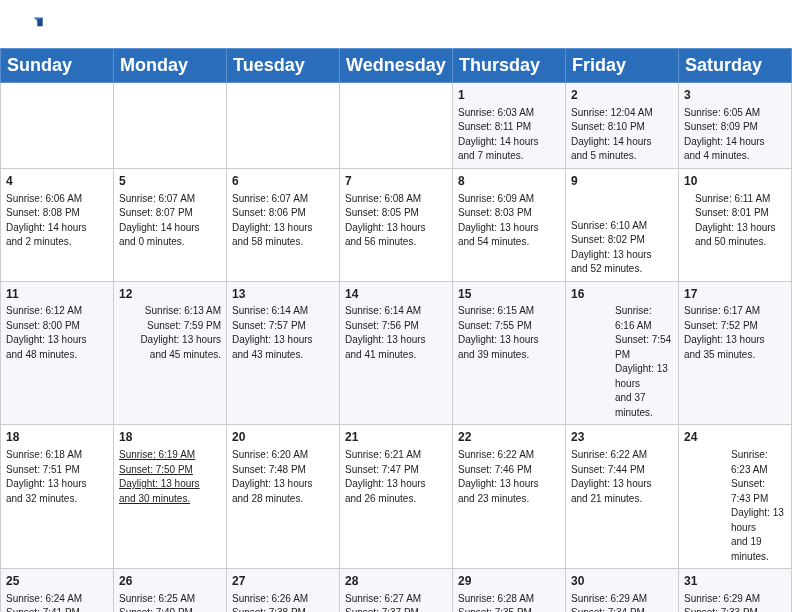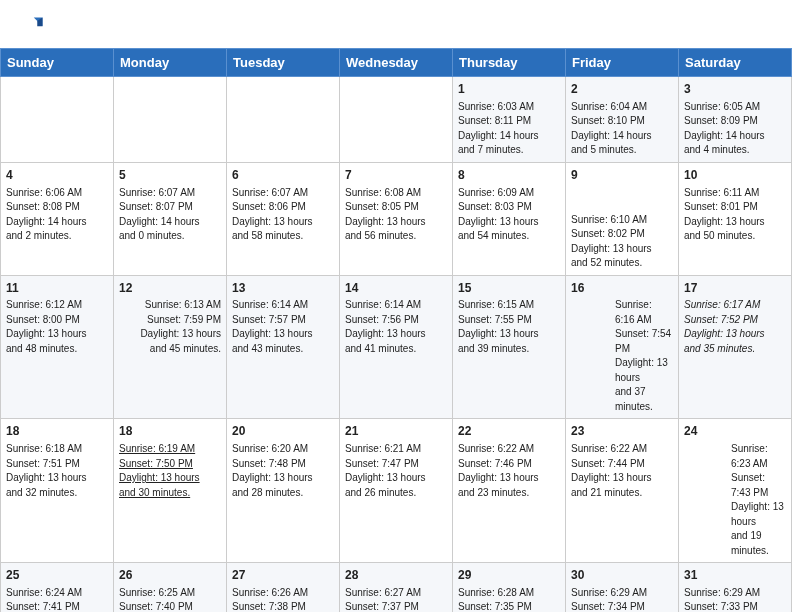--- a/index.html
+++ b/index.html
@@ -48,21 +48,21 @@
       color: #333;
     }
     .calendar {
       width: 100%;
       border-collapse: collapse;
       margin: 0;
     }
     .calendar thead tr th {
       background: #2a6ebb;
       color: #fff;
-      font-size: 13px;
+      font-size: 18px;
       font-weight: bold;
       padding: 6px 4px;
       border: 1px solid #5a90d0;
       text-align: left;
       padding-left: 6px;
     }
     .calendar tbody tr td {
       vertical-align: top;
       border: 1px solid #ccc;
       padding: 4px 5px;
@@ -140,21 +140,21 @@
         <td class="empty-cell"></td>
         <td>
           <div class="day-number">1</div>
           <div class="cell-content" style="white-space: pre-line;">Sunrise: 6:03 AM
 Sunset: 8:11 PM
 Daylight: 14 hours
 and 7 minutes.</div>
         </td>
         <td>
           <div class="day-number">2</div>
-          <div class="cell-content" style="white-space: pre-line;">Sunrise: 6:04 AM
+          <div class="cell-content" style="white-space: pre-line;">Sunrise: 12:04 AM
 Sunset: 8:10 PM
 Daylight: 14 hours
 and 5 minutes.</div>
         </td>
         <td>
           <div class="day-number">3</div>
           <div class="cell-content" style="white-space: pre-line;">Sunrise: 6:05 AM
 Sunset: 8:09 PM
 Daylight: 14 hours
 and 4 minutes.</div>
@@ -198,21 +198,21 @@
         </td>
         <td>
           <div class="day-number">9</div>
           <div class="cell-content" style="white-space: pre-line; margin-top: 29px;">Sunrise: 6:10 AM
 Sunset: 8:02 PM
 Daylight: 13 hours
 and 52 minutes.</div>
         </td>
         <td>
           <div class="day-number">10</div>
-          <div class="cell-content" style="white-space: pre-line;">Sunrise: 6:11 AM
+          <div class="cell-content" style="white-space: pre-line; margin-left: 11px;">Sunrise: 6:11 AM
 Sunset: 8:01 PM
 Daylight: 13 hours
 and 50 minutes.</div>
         </td>
       </tr>
       <tr class="row-3">
         <td>
           <div class="day-number">11</div>
           <div class="cell-content" style="white-space: pre-line;">Sunrise: 6:12 AM
 Sunset: 8:00 PM
@@ -249,21 +249,21 @@
         </td>
         <td>
           <div class="day-number">16</div>
           <div class="cell-content" style="white-space: pre-line; margin-left: 44px;">Sunrise: 6:16 AM
 Sunset: 7:54 PM
 Daylight: 13 hours
 and 37 minutes.</div>
         </td>
         <td>
           <div class="day-number">17</div>
-          <div class="cell-content" style="white-space: pre-line; font-style: italic;">Sunrise: 6:17 AM
+          <div class="cell-content" style="white-space: pre-line;">Sunrise: 6:17 AM
 Sunset: 7:52 PM
 Daylight: 13 hours
 and 35 minutes.</div>
         </td>
       </tr>
       <tr class="row-4">
         <td>
           <div class="day-number">18</div>
           <div class="cell-content" style="white-space: pre-line;">Sunrise: 6:18 AM
 Sunset: 7:51 PM

